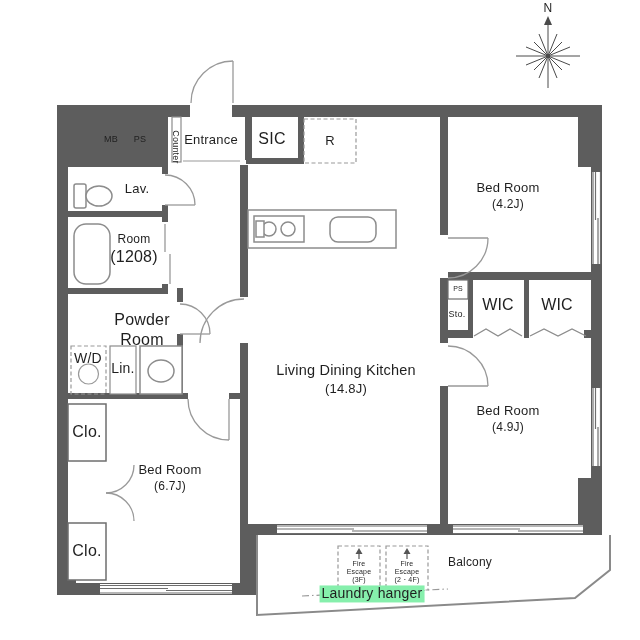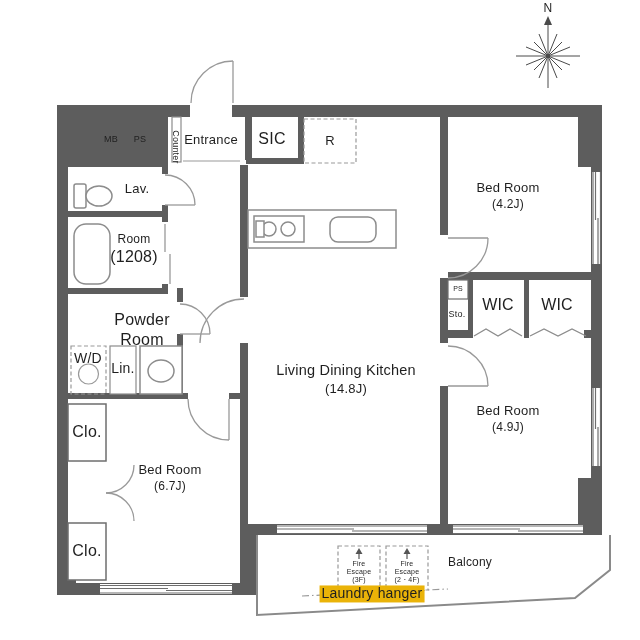--- a/index.html
+++ b/index.html
@@ -10,21 +10,21 @@
   .lbl{position:absolute;transform:translate(-50%,-50%);white-space:pre-line;text-align:center;line-height:1.22;color:#1f1f1f;letter-spacing:.2px}
   .rot{transform:translate(-50%,-50%) rotate(90deg)}
   .s7{font-size:7px;line-height:1.15}
   .s8{font-size:14px}
   .s9{font-size:9px}
   .s10{font-size:16px}
   .s11{font-size:13px}
   .s12{font-size:12px}
   .s13{font-size:13px}
   .s14{font-size:14.5px}
-  .bg{background:#eab308;padding:0 2px}
+  .bg{background:#86efac;padding:0 2px}
 </style>
 </head>
 <body>
 
 <div class="plan">
 
   <svg width="640" height="640" viewBox="0 0 640 640">
 
     <g fill="#5d5d5d" stroke="none">
       <rect x="57" y="105" width="133" height="12"></rect>

